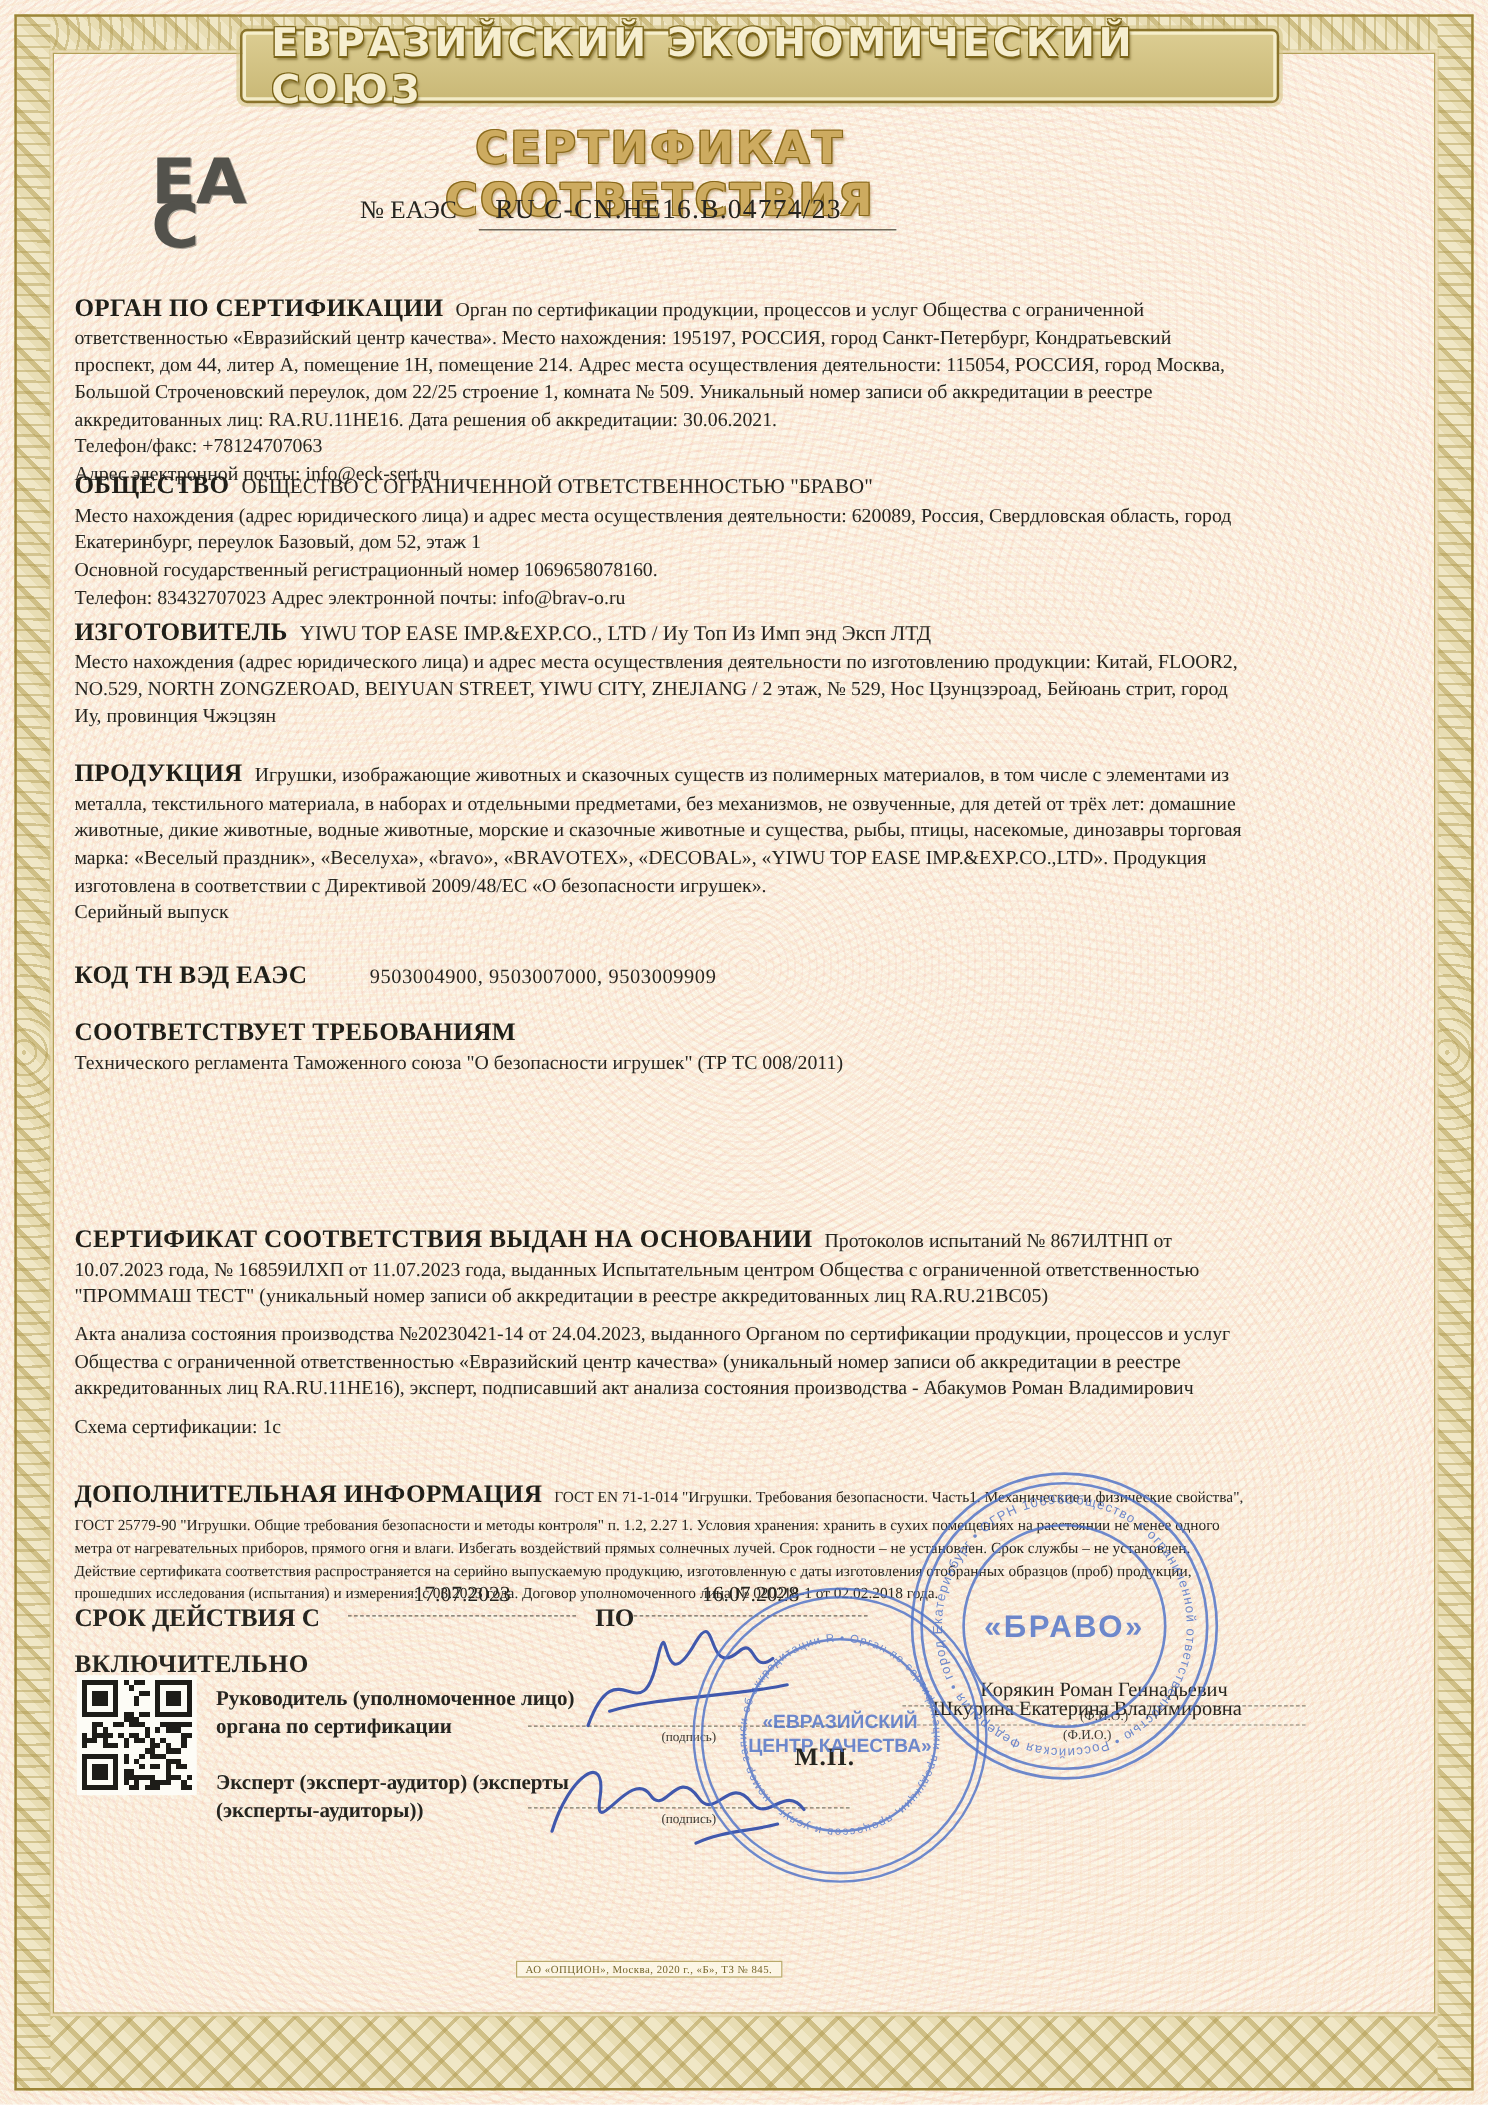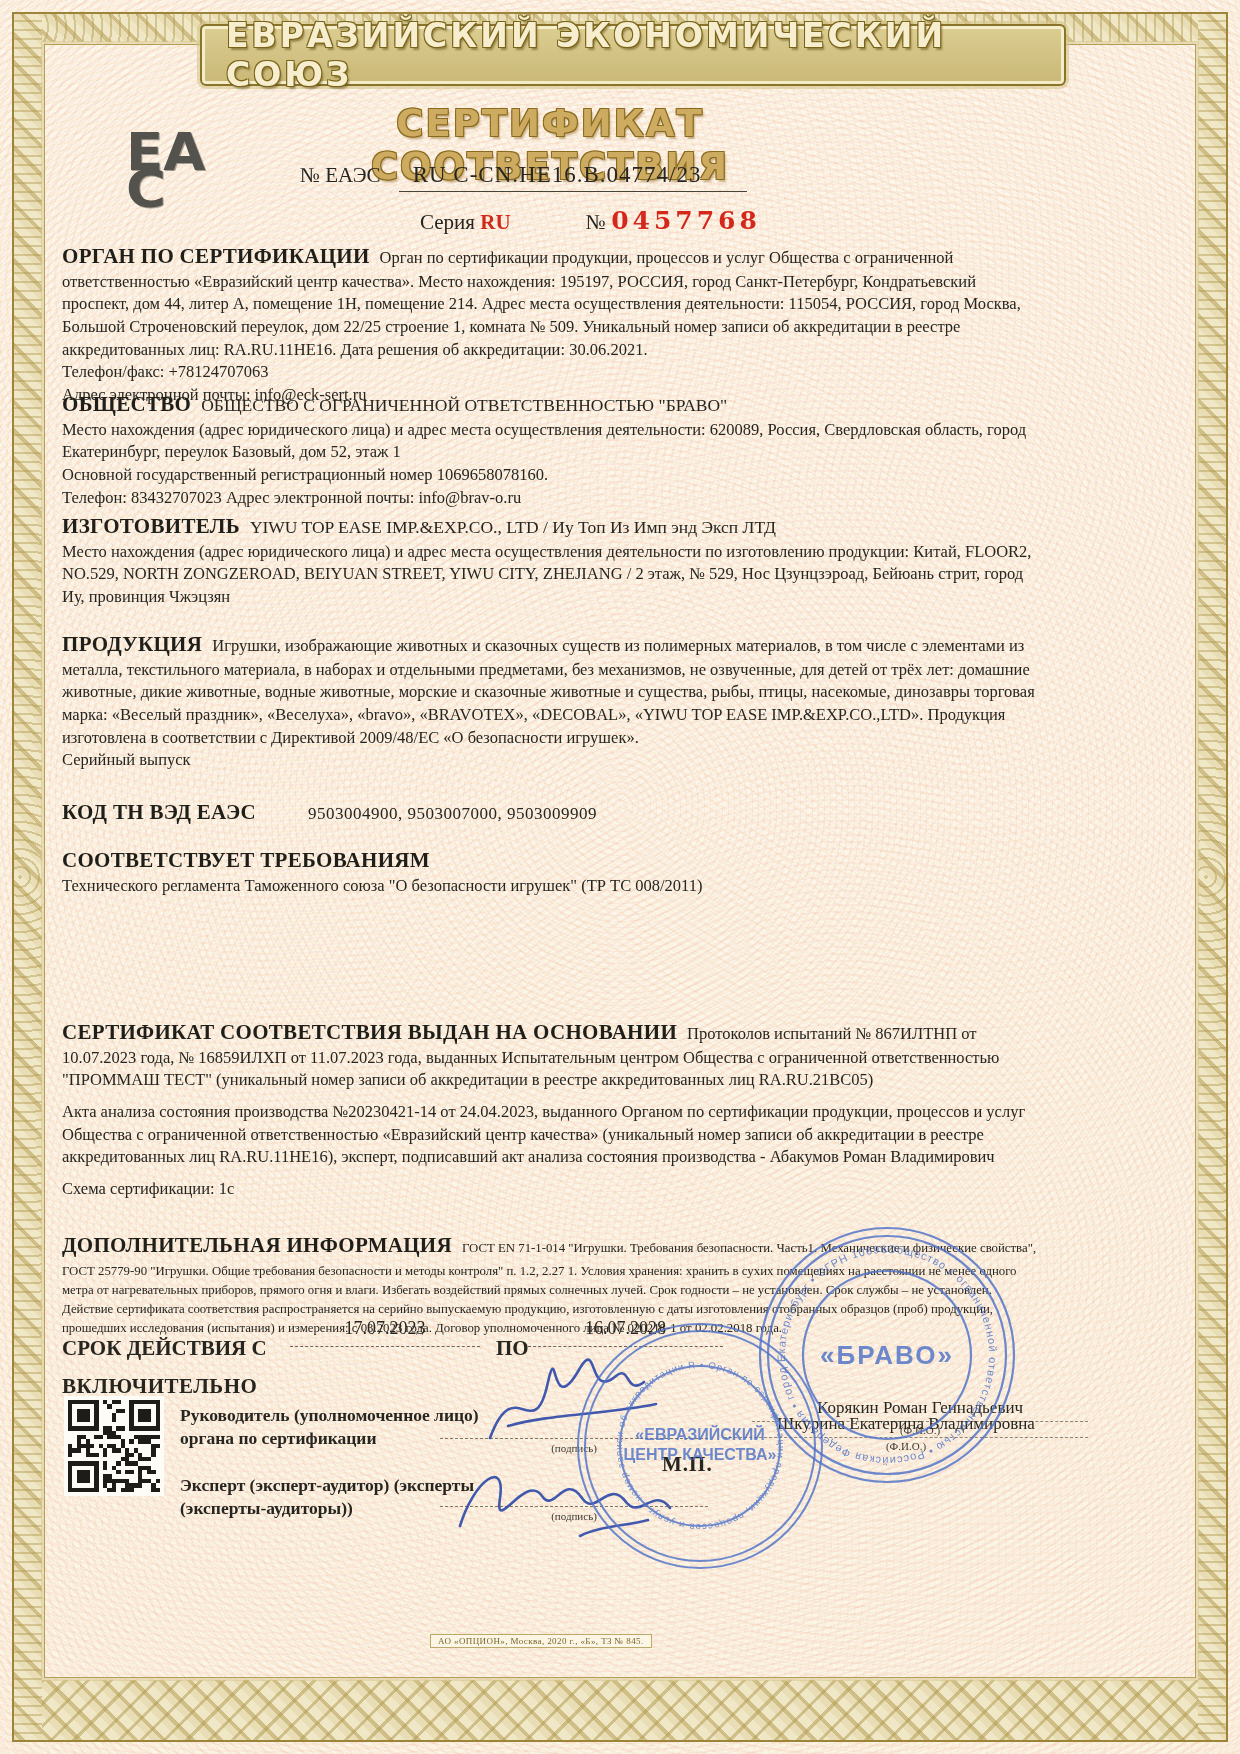--- a/index.html
+++ b/index.html
@@ -104,26 +104,20 @@
   </div>
 
   <div class="eac">ЕАС</div>
 
   <div class="cert-title">СЕРТИФИКАТ СООТВЕТСТВИЯ</div>
 
   <div class="certno-row">
     <span class="lbl">№ ЕАЭС</span><span class="val">RU C-CN.HE16.B.04774/23</span>
   </div>
 
-  <div class="series-row">
-    <span>Серия</span>
-    <span class="red">RU</span>
-    <span class="formno">№</span>
-    <span class="red-num">0457768</span>
-  </div>
 
   <div class="sec" style="top:242px">
     <p><b class="h1">ОРГАН ПО СЕРТИФИКАЦИИ</b><span>Орган по сертификации продукции, процессов и услуг Общества с ограниченной ответственностью «Евразийский центр качества». Место нахождения: 195197, РОССИЯ, город Санкт-Петербург, Кондратьевский проспект, дом 44, литер А, помещение 1Н, помещение 214. Адрес места осуществления деятельности: 115054, РОССИЯ, город Москва, Большой Строченовский переулок, дом 22/25 строение 1, комната № 509. Уникальный номер записи об аккредитации в реестре аккредитованных лиц: RA.RU.11НЕ16. Дата решения об аккредитации: 30.06.2021.</span></p>
     <p>Телефон/факс: +78124707063</p>
     <p>Адрес электронной почты: info@eck-sert.ru</p>
   </div>
 
   <div class="sec" style="top:390px">
     <p><b class="h1">ОБЩЕСТВО</b><span class="caps">ОБЩЕСТВО С ОГРАНИЧЕННОЙ ОТВЕТСТВЕННОСТЬЮ "БРАВО"</span></p>
     <p>Место нахождения (адрес юридического лица) и адрес места осуществления деятельности: 620089, Россия, Свердловская область, город Екатеринбург, переулок Базовый, дом 52, этаж 1</p>

